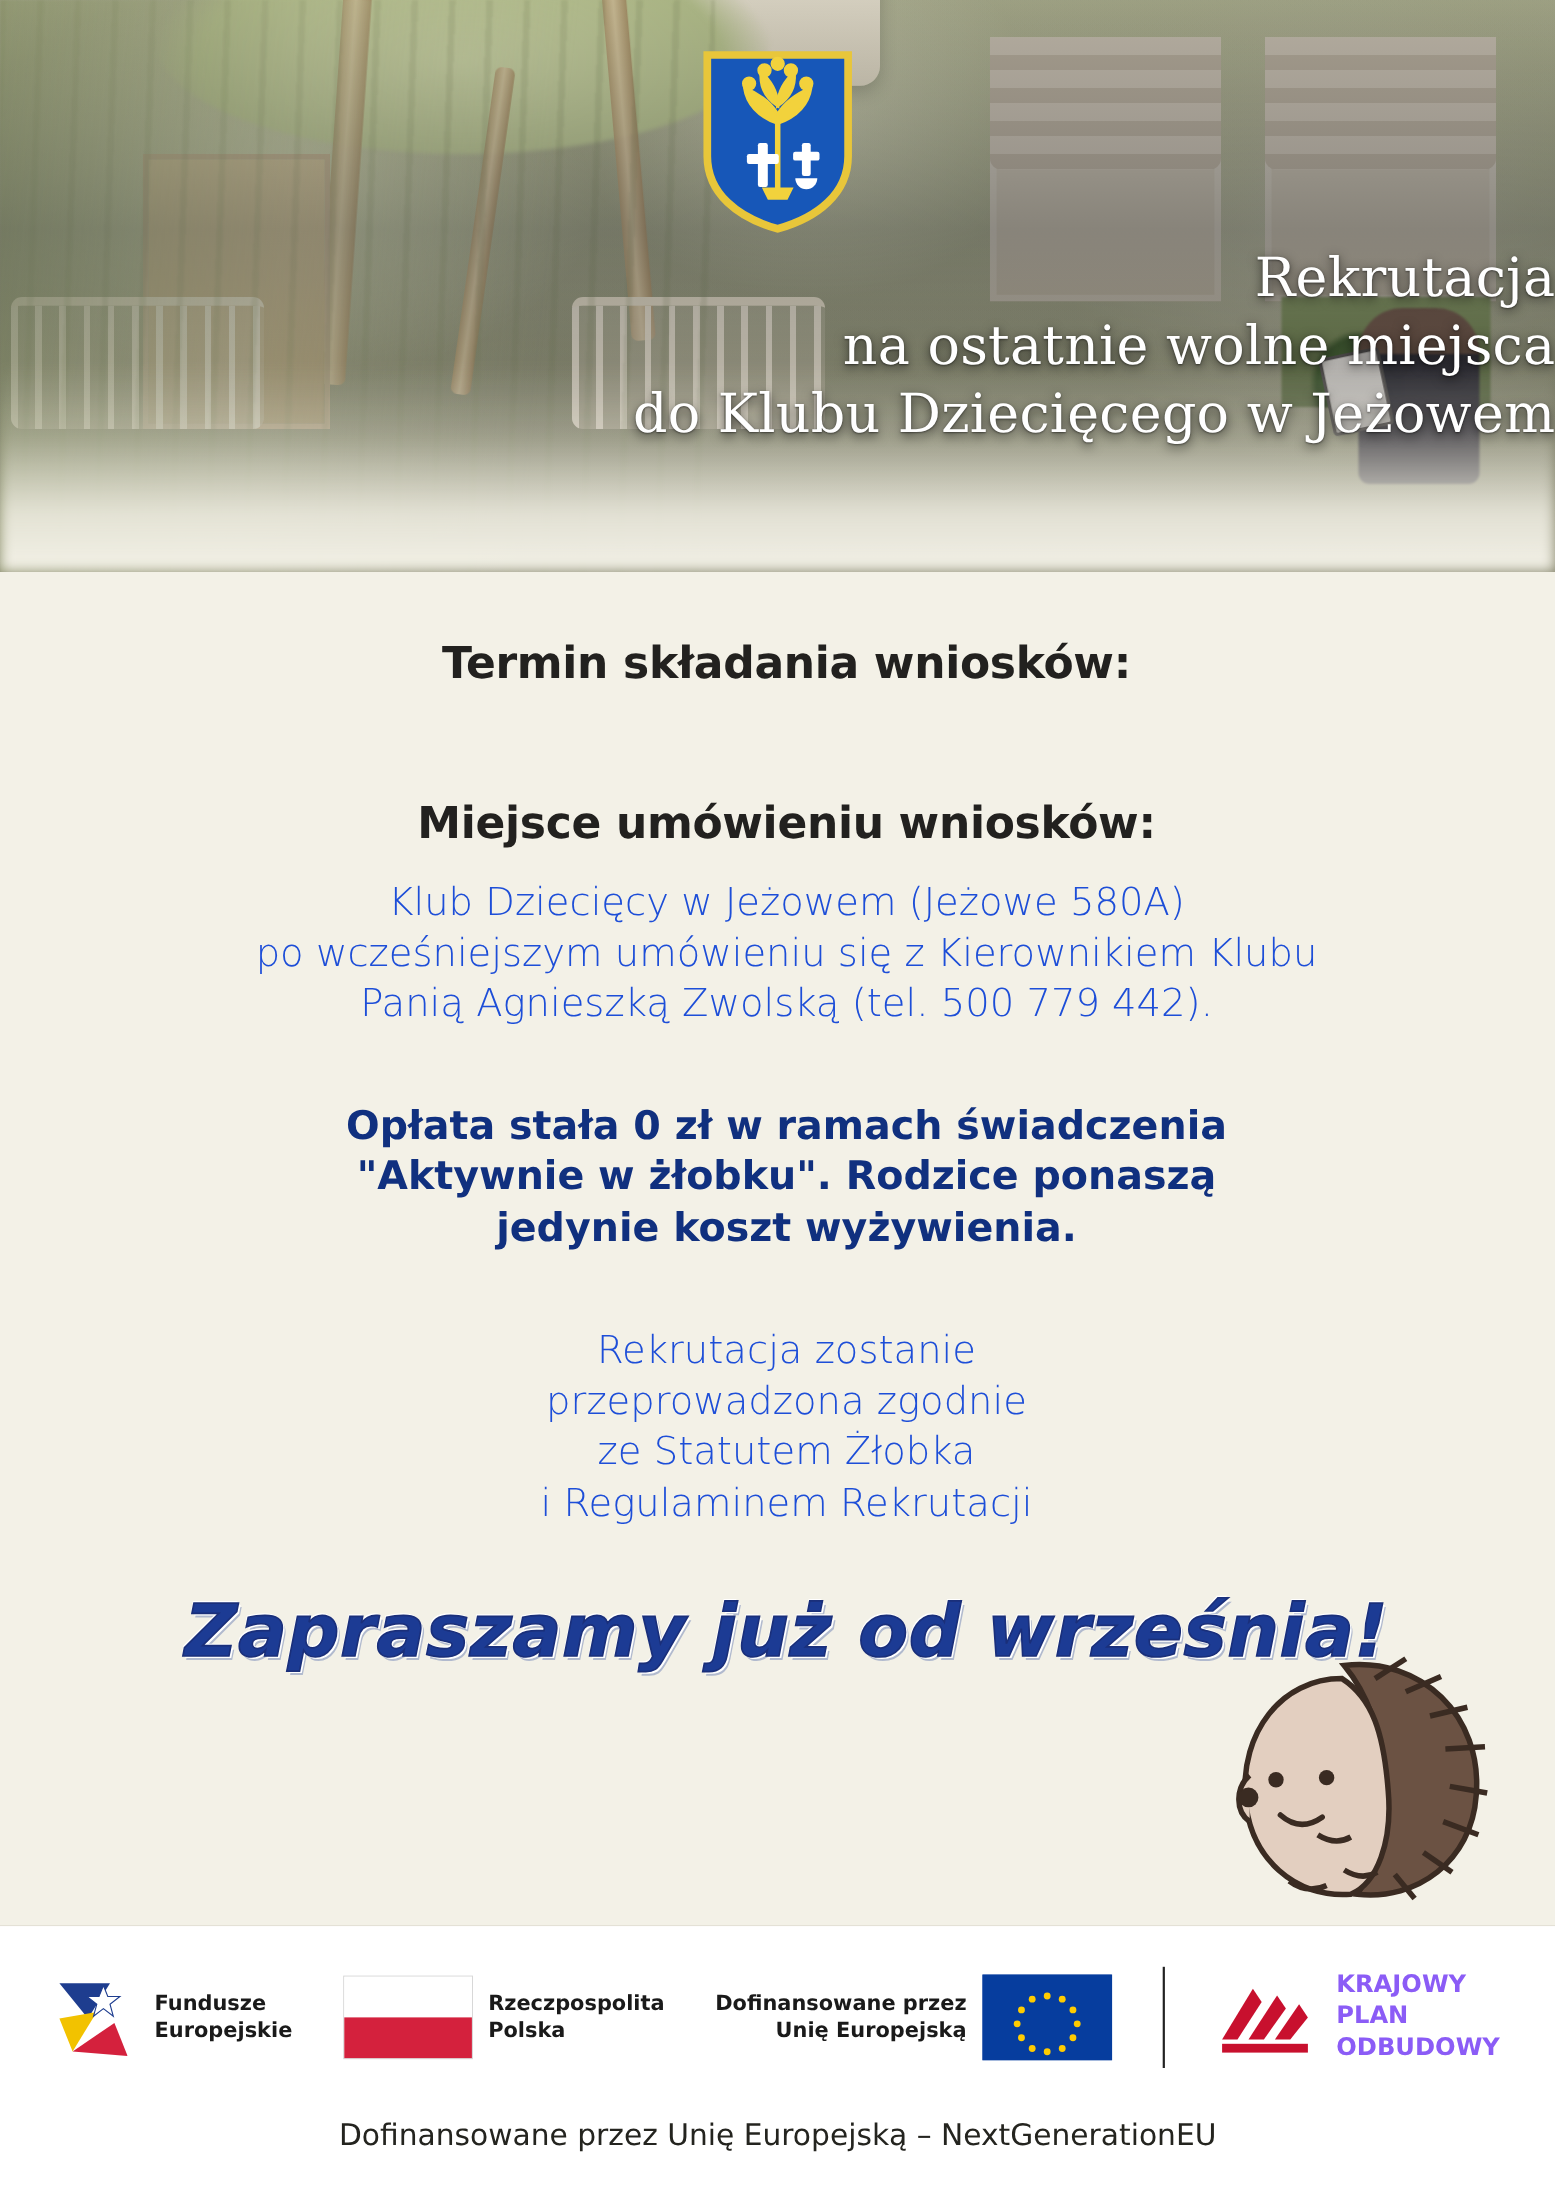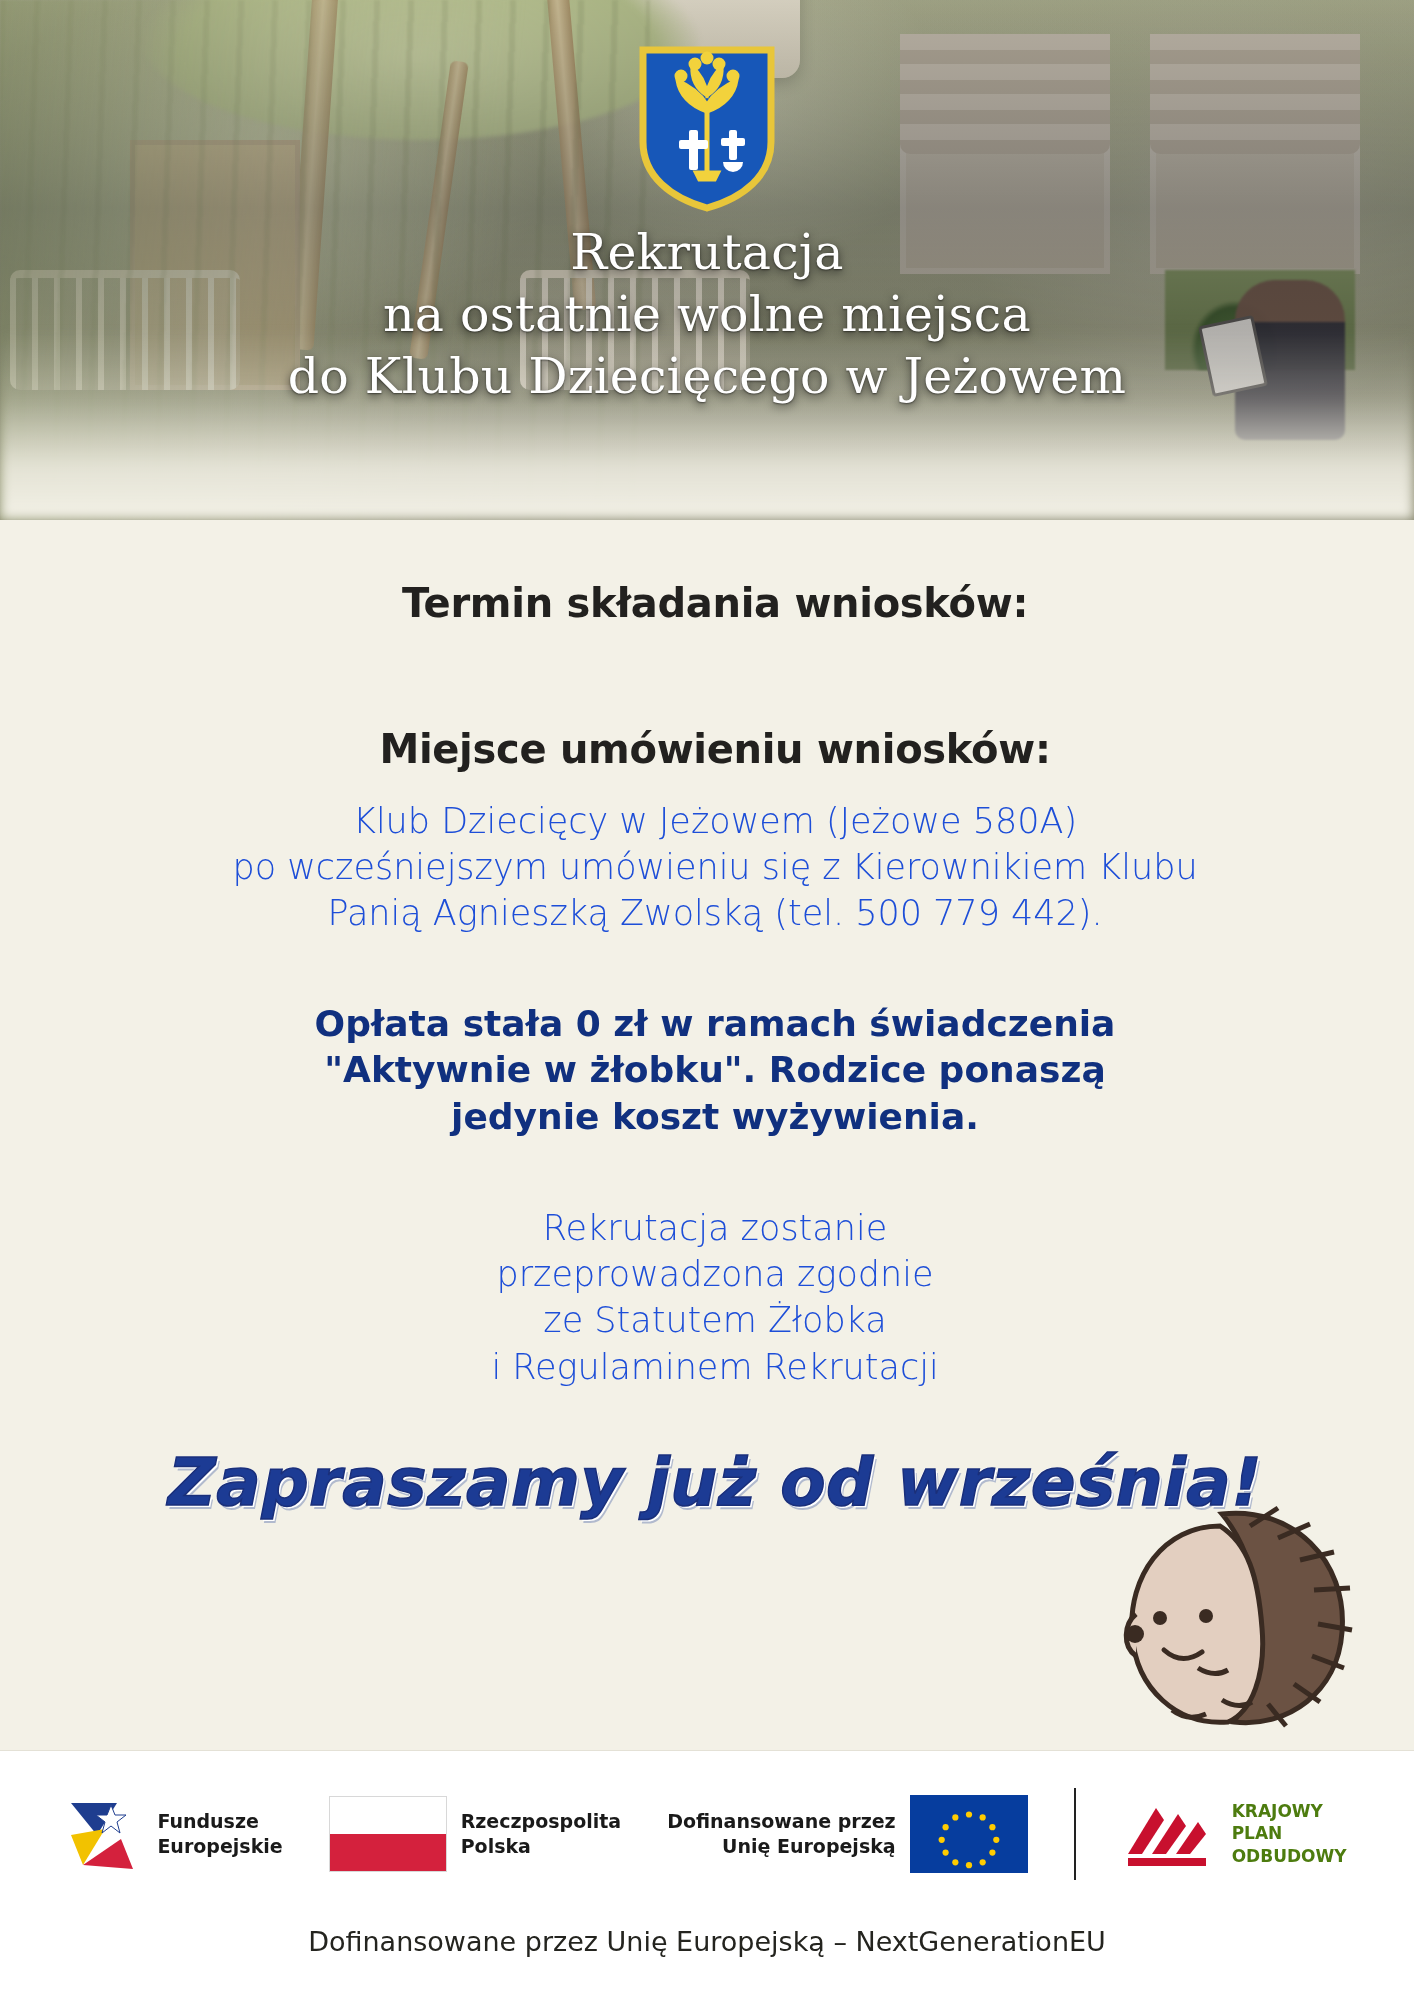--- a/index.html
+++ b/index.html
@@ -139,21 +139,21 @@
   .crest {
     position: absolute;
     left: 50%; top: 46px; transform: translateX(-50%);
     width: 140px; height: 166px;
     z-index: 4;
   }
   .hero-text {
     position: absolute;
     z-index: 5;
     left: 0; right: 0; top: 222px;
-    text-align: center;
+    text-align: right;
     color: #fff;
     font-family: "DejaVu Serif", serif;
     font-size: 49px;
     line-height: 1.27;
     letter-spacing: 0.2px;
     text-shadow: 0 3px 10px rgba(0,0,0,0.62), 0 1px 2px rgba(0,0,0,0.5);
   }
 
   
   .content {
@@ -242,23 +242,23 @@
   .pl-flag { width: 118px; height: 76px; border: 1px solid #d8d8d8; }
   .pl-flag .top { height: 50%; background: #fff; }
   .pl-flag .bot { height: 50%; background: #d4213d; }
   .eu-flag {
     width: 118px; height: 78px; background: #063d9e; position: relative;
   }
   .divider-v { width: 2px; height: 92px; background: #222; }
   .kpo-label {
     font-family: "DejaVu Sans", sans-serif;
     font-weight: bold;
-    font-size: 17px;
+    font-size: 22px;
     line-height: 1.3;
-    color: #4d7c0f;
+    color: #8b5cf6;
     white-space: pre-line;
     text-align: left;
   }
   .footer-note {
     text-align: center;
     font-family: "DejaVu Sans", sans-serif;
     font-size: 27px;
     color: #24241f;
     padding-top: 10px;
   }

